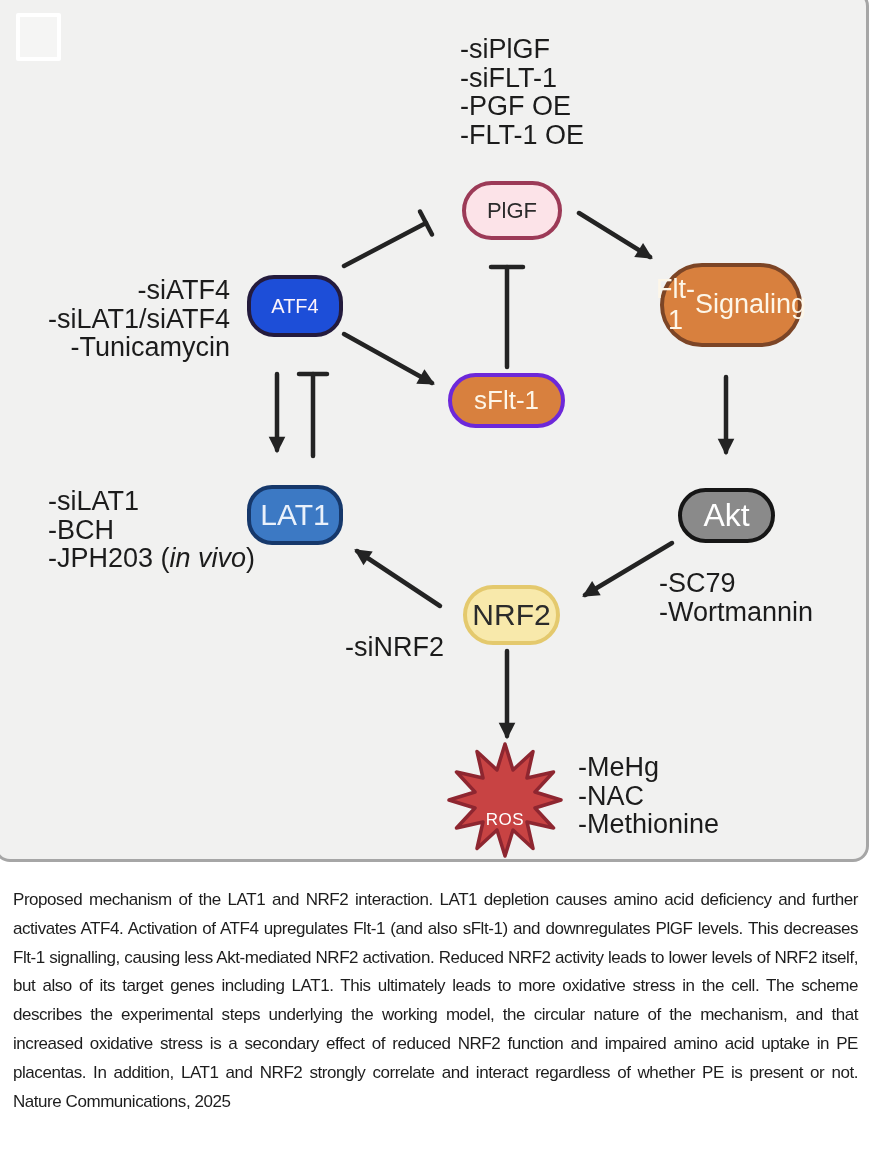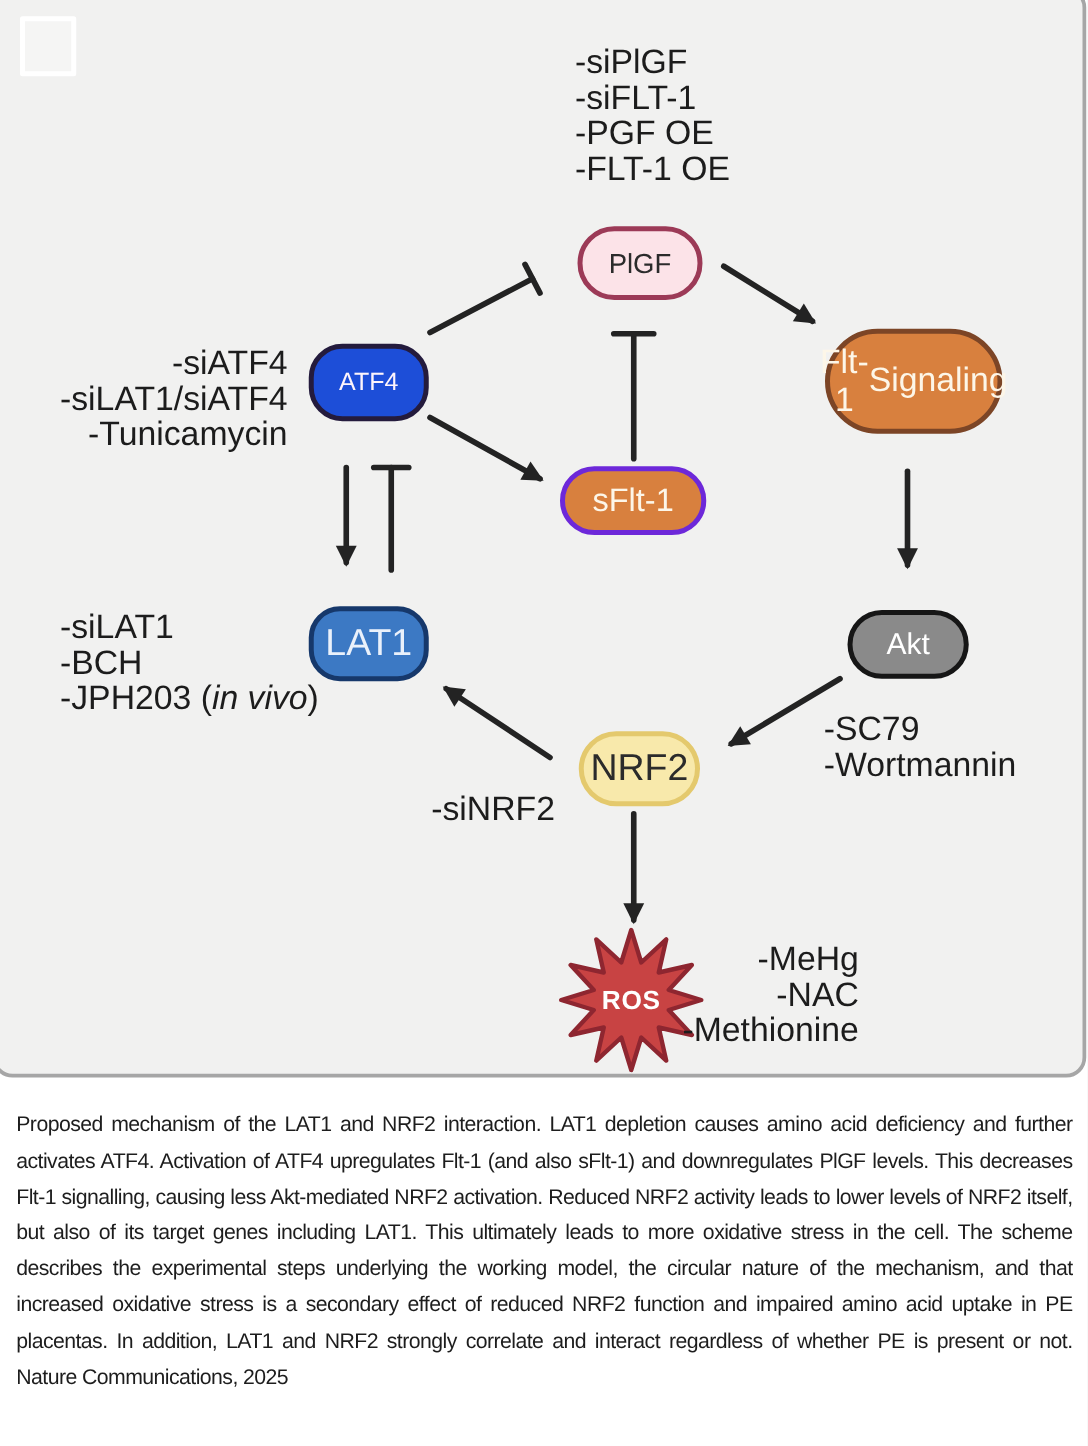--- a/index.html
+++ b/index.html
@@ -24,34 +24,34 @@
   
   .node{
     position:absolute;box-sizing:border-box;display:flex;align-items:center;justify-content:center;
     text-align:center;font-weight:400;
   }
   .n-plgf {left:462px;top:181px;width:100px;height:59px;border-radius:30px;background:#fce3e8;border:4px solid #9c3a57;color:#2b2b2b;font-size:22px;}
   .n-atf4 {left:247px;top:275px;width:96px;height:62px;border-radius:27px;background:#1d4ed8;border:4px solid #241b3d;color:#fdf4fb;font-size:20px;}
   .n-flt1 {left:660px;top:263px;width:142px;height:84px;border-radius:42px;background:#d8803e;border:4px solid #7c4526;color:#fdf6e8;font-size:27px;line-height:1.15;}
   .n-sflt1{left:448px;top:373px;width:117px;height:55px;border-radius:28px;background:#d8803e;border:4px solid #6d28d9;color:#fdf6e8;font-size:26px;}
   .n-lat1 {left:247px;top:485px;width:96px;height:60px;border-radius:25px;background:#3c79c4;border:4px solid #16386b;color:#eaf1fb;font-size:30px;}
-  .n-akt  {left:678px;top:488px;width:97px;height:55px;border-radius:28px;background:#8a8a8a;border:4px solid #161616;color:#ffffff;font-size:24px;}
+  .n-akt  {left:678px;top:488px;width:97px;height:55px;border-radius:28px;background:#8a8a8a;border:4px solid #161616;color:#ffffff;font-size:32px;}
   .n-nrf2 {left:463px;top:585px;width:97px;height:60px;border-radius:30px;background:#f8e9ab;border:4px solid #e4c96d;color:#2b2b2b;font-size:30px;}
   .ros-label{
-    position:absolute;left:473px;top:789px;width:64px;text-align:center;
-    color:#ffffff;font-size:21px;font-weight:bold;letter-spacing:.5px;
+    position:absolute;left:473px;top:810px;width:64px;text-align:center;
+    color:#ffffff;font-size:17px;font-weight:normal;letter-spacing:.5px;
   }
   
   .anno{position:absolute;color:#1c1c1c;font-size:27px;line-height:28.5px;white-space:nowrap;}
   .a-plgf{left:460px;top:35px;}
   .a-atf4{left:48px;top:276px;text-align:right;}
   .a-lat1{left:48px;top:487px;}
   .a-akt {left:659px;top:569px;}
   .a-nrf2{left:345px;top:633px;}
-  .a-ros {left:546px;top:753px;text-align:right;}
+  .a-ros {left:578px;top:753px;}
   .anno .it{font-style:italic;}
   
   .caption{
     position:absolute;left:13px;top:869px;width:845px;
     font-size:17px;line-height:28.8px;letter-spacing:-0.45px;
     color:#1d1d1d;text-align:justify;
   }
 </style>
 </head>
 <body>

